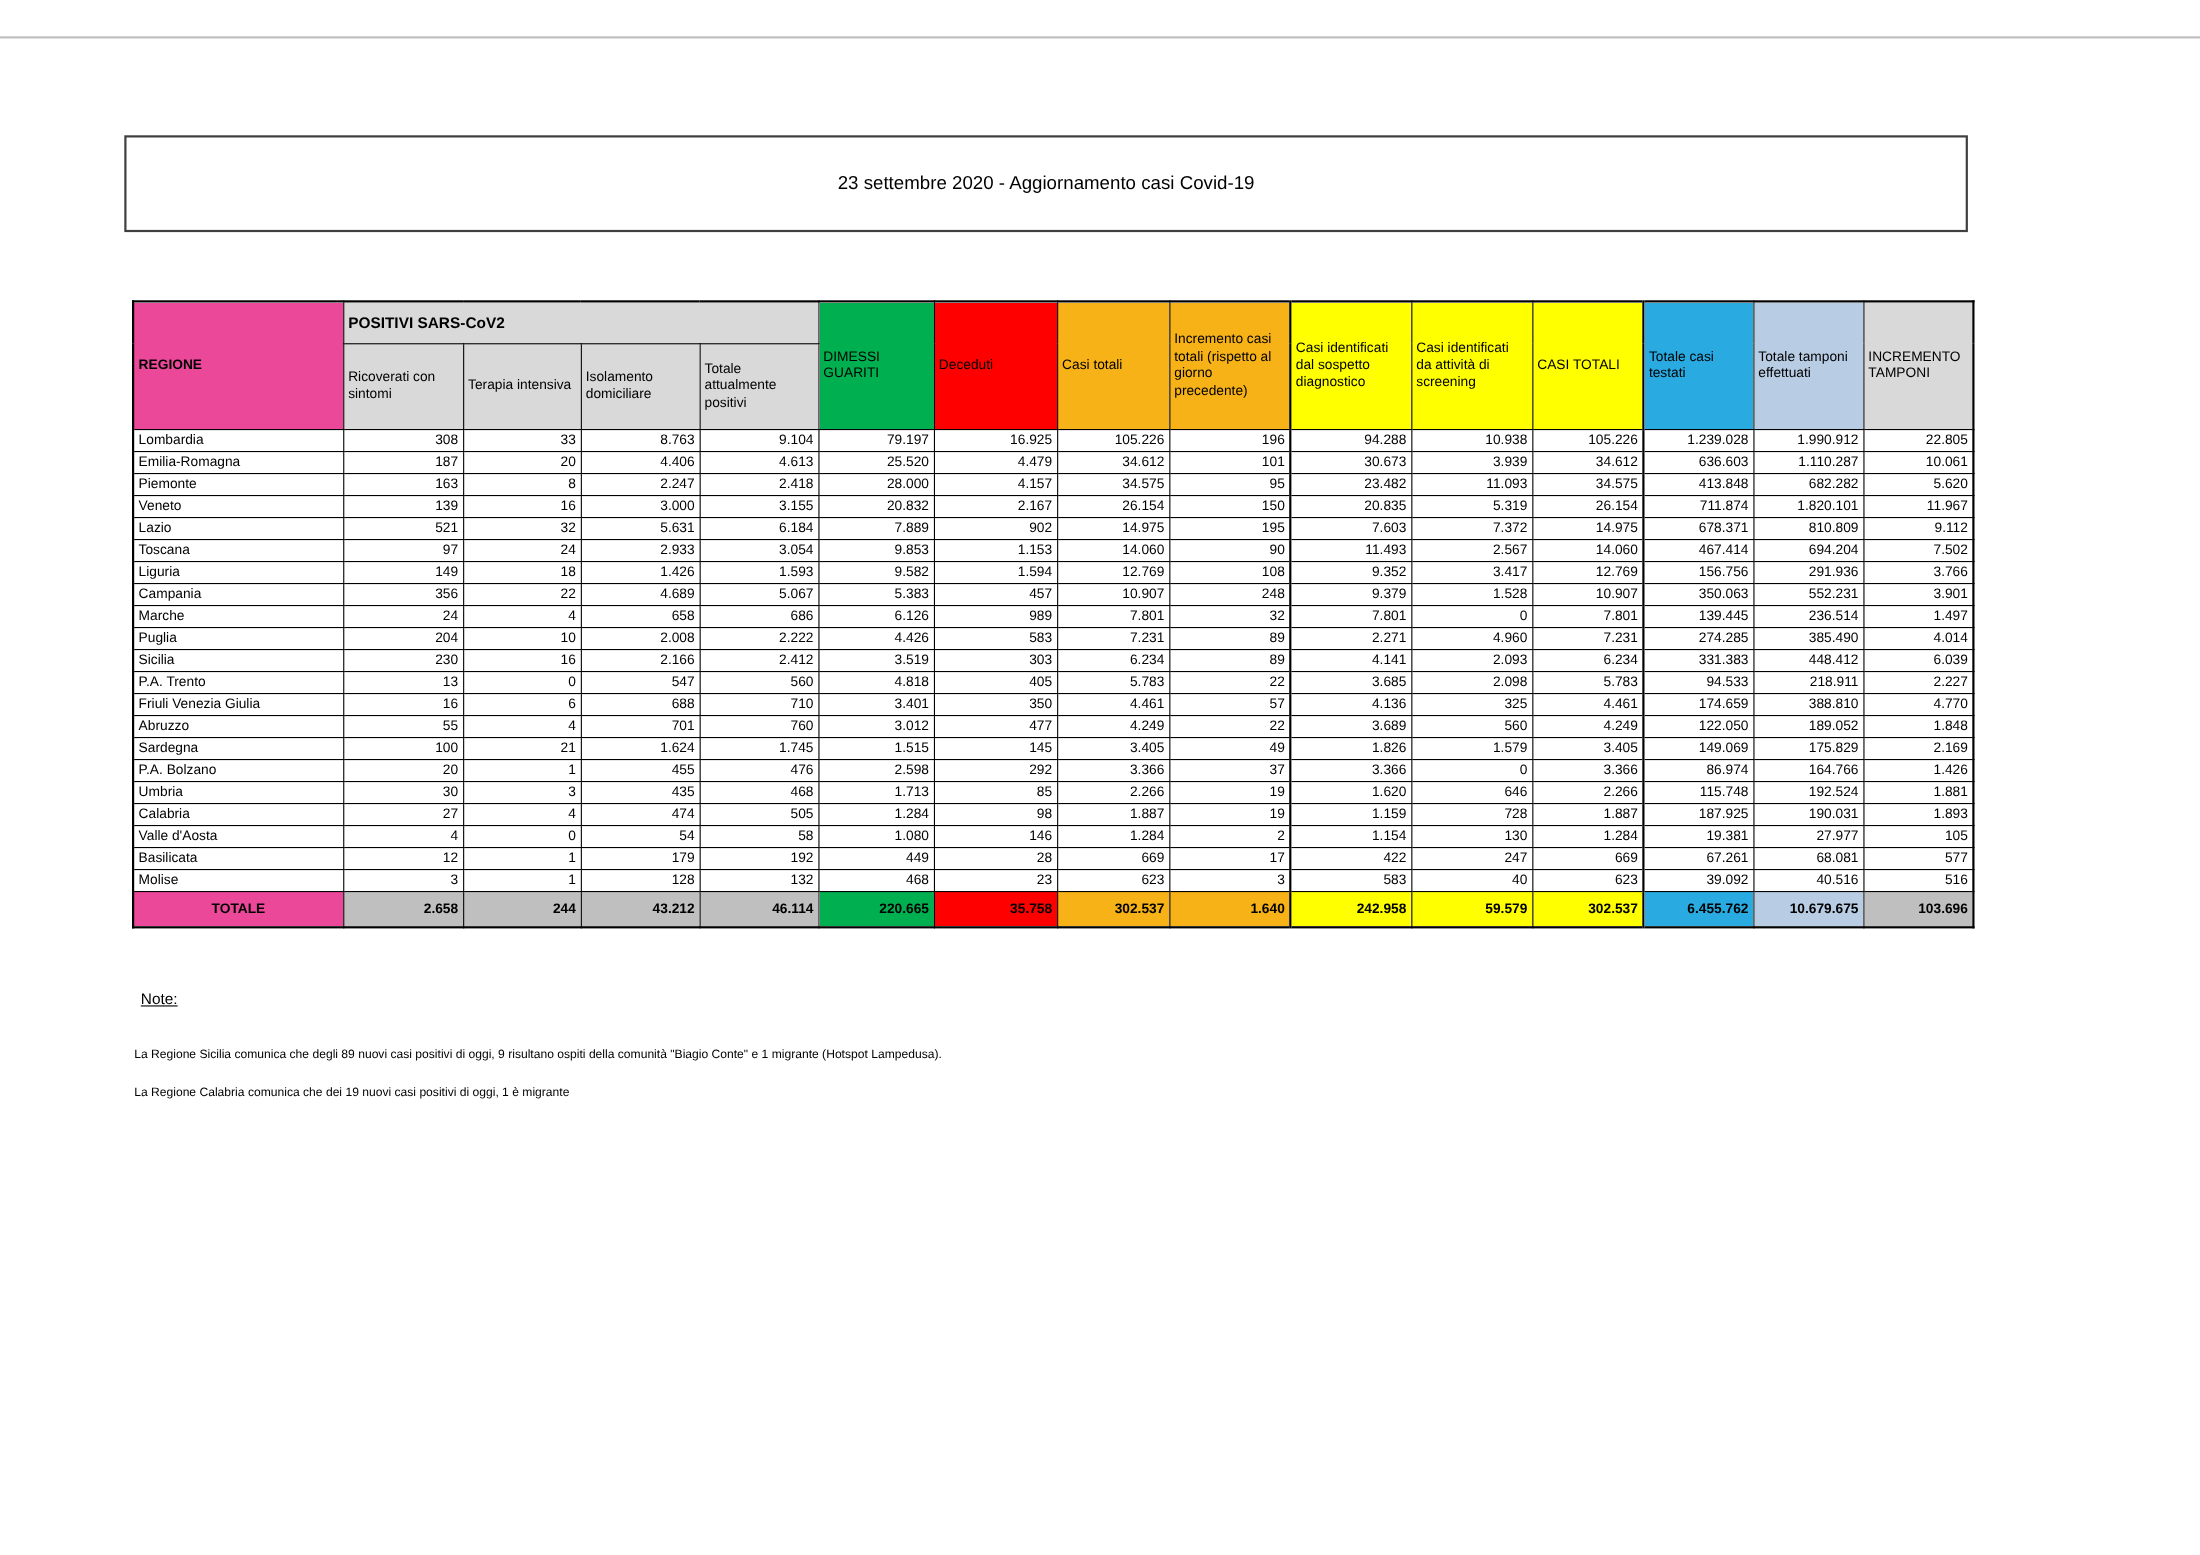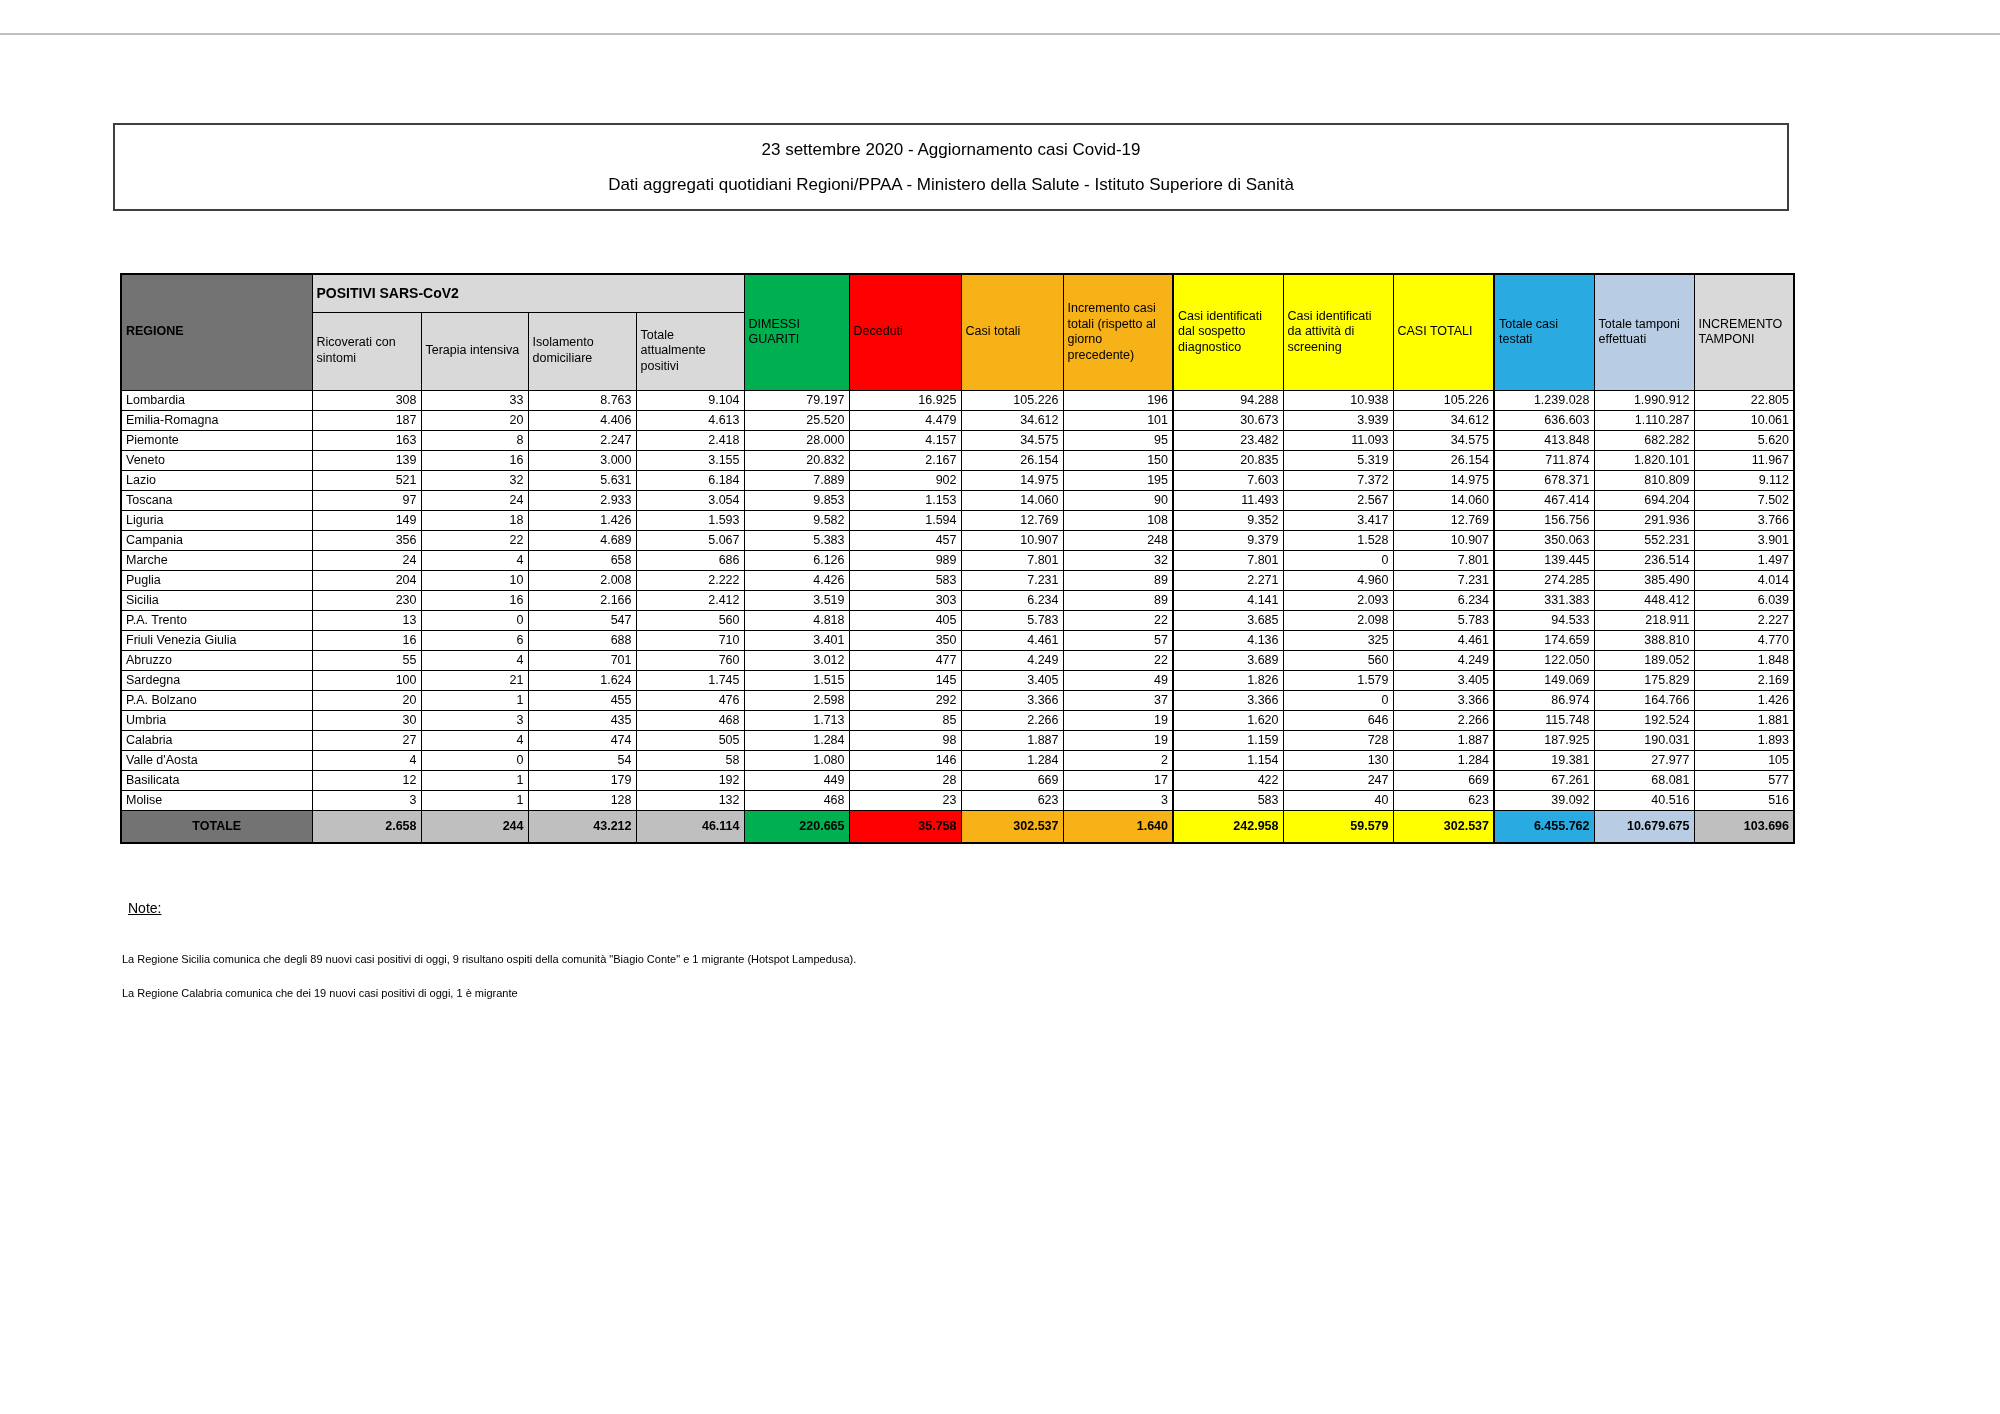--- a/index.html
+++ b/index.html
@@ -28,42 +28,41 @@
   tr.group-row { height:38px; }
   tr.sub-row   { height:78px; }
   tr.data-row  { height:20px; }
   tr.total-row { height:33px; font-weight:bold;border-radius:15px; }
   th { font-weight:normal; text-align:left; vertical-align:middle; line-height:1.25; }
   th.b { font-weight:bold; }
   td.region { text-align:left;  white-space:nowrap; }
   td.num    { text-align:right; white-space:nowrap; }
   .thick-l  { border-left:2.5px solid #000 !important; }
 
-  .bg-graymed { background:#737373; }
+  .bg-graymed { background:#ec4899; }
   .bg-ltgray  { background:#d9d9d9; }
   .bg-silver  { background:#bfbfbf; }
   .bg-green   { background:#00b050; }
   .bg-red     { background:#ff0000; }
   .bg-orange  { background:#f7b217; }
   .bg-yellow  { background:#ffff00; }
   .bg-cyan    { background:#29abe2; }
   .bg-peri    { background:#b8cce4; }
 
   .note-title { position:absolute; left:128px; top:900px; font-size:14px;text-decoration:underline; }
   .note-lines { position:absolute; left:122px; top:934px; font-size:11px; line-height:17px; white-space:pre-line; }
 </style>
 </head>
 <body>
 
 <div class="page">
   <div class="top-line"></div>
 
   <div class="title-box">
     <div>23 settembre 2020 - Aggiornamento casi Covid-19</div>
-    <div>Dati aggregati quotidiani Regioni/PPAA - Ministero della Salute - Istituto Superiore di Sanità</div>
   </div>
 
   <table class="covid">
     <colgroup>
       <col style="width:191px">
         <col style="width:109px">
         <col style="width:107px">
         <col style="width:108px">
       <col style="width:108px">
         <col style="width:105px">

